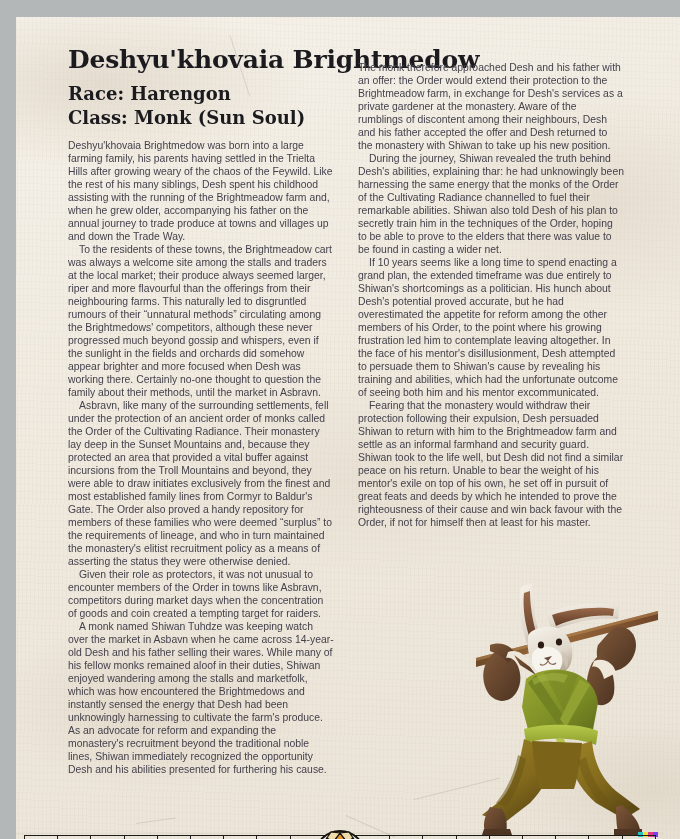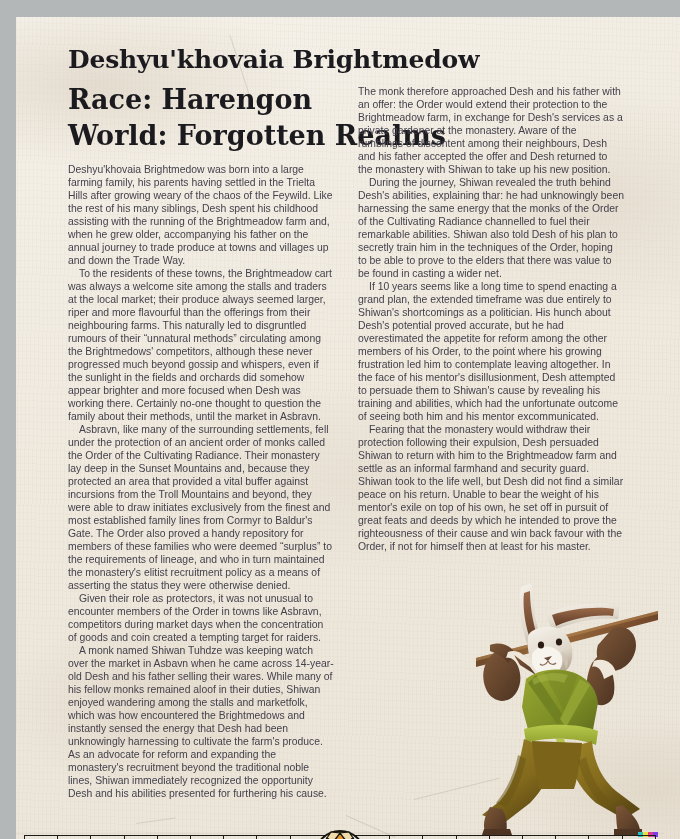--- a/index.html
+++ b/index.html
@@ -71,21 +71,21 @@
     font-size: 25px;
     letter-spacing: -0.2px;
     color: #1b1a1e;
     margin: 0 0 9px 0;
     line-height: 1.05;
     white-space: nowrap;
   }
   .stat-line {
     font-family: "DejaVu Serif", "Liberation Serif", serif;
     font-weight: bold;
-    font-size: 27px;
+    font-size: 18px;
     color: #1b1a1e;
     line-height: 1.33;
     margin: 0;
     white-space: nowrap;
   }
 
   
   #columns {
     display: flex;
     gap: 24px;
@@ -189,21 +189,21 @@
     <div class="crack" style="left:214px; top:18px; width:64px; height:1px; transform:rotate(72deg);"></div>
     <div class="crack" style="left:398px; top:782px; width:88px; height:1px; transform:rotate(-14deg);"></div>
     <div class="crack" style="left:330px; top:798px; width:54px; height:1px; transform:rotate(24deg);"></div>
     <div class="crack" style="left:120px; top:806px; width:40px; height:1px; transform:rotate(-8deg);"></div>
 
     <div id="content">
 
       <div class="heading-block">
         <h1 id="char-name">Deshyu'khovaia Brightmedow</h1>
         <p class="stat-line">Race: Harengon</p>
-        <p class="stat-line">World: Forgotten Realms</p>
+        <p class="stat-line">Class: Monk (Sun Soul)</p>
       </div>
 
       <div id="columns">
 
         <div class="col" id="col-left">
           <p class="body-p first">Deshyu'khovaia Brightmedow was born into a large farming family, his parents having settled in the Trielta Hills after growing weary of the chaos of the Feywild. Like the rest of his many siblings, Desh spent his childhood assisting with the running of the Brightmeadow farm and, when he grew older, accompanying his father on the annual journey to trade produce at towns and villages up and down the Trade Way.</p>
           <p class="body-p">To the residents of these towns, the Brightmeadow cart was always a welcome site among the stalls and traders at the local market; their produce always seemed larger, riper and more flavourful than the offerings from their neighbouring farms. This naturally led to disgruntled rumours of their “unnatural methods” circulating among the Brightmedows' competitors, although these never progressed much beyond gossip and whispers, even if the sunlight in the fields and orchards did somehow appear brighter and more focused when Desh was working there. Certainly no-one thought to question the family about their methods, until the market in Asbravn.</p>
           <p class="body-p">Asbravn, like many of the surrounding settlements, fell under the protection of an ancient order of monks called the Order of the Cultivating Radiance. Their monastery lay deep in the Sunset Mountains and, because they protected an area that provided a vital buffer against incursions from the Troll Mountains and beyond, they were able to draw initiates exclusively from the finest and most established family lines from Cormyr to Baldur's Gate. The Order also proved a handy repository for members of these families who were deemed “surplus” to the requirements of lineage, and who in turn maintained the monastery's elitist recruitment policy as a means of asserting the status they were otherwise denied.</p>
           <p class="body-p">Given their role as protectors, it was not unusual to encounter members of the Order in towns like Asbravn, competitors during market days when the concentration of goods and coin created a tempting target for raiders.</p>
           <p class="body-p">A monk named Shiwan Tuhdze was keeping watch over the market in Asbavn when he came across 14-year-old Desh and his father selling their wares. While many of his fellow monks remained aloof in their duties, Shiwan enjoyed wandering among the stalls and marketfolk, which was how encountered the Brightmedows and instantly sensed the energy that Desh had been unknowingly harnessing to cultivate the farm's produce. As an advocate for reform and expanding the monastery's recruitment beyond the traditional noble lines, Shiwan immediately recognized the opportunity Desh and his abilities presented for furthering his cause.</p>

